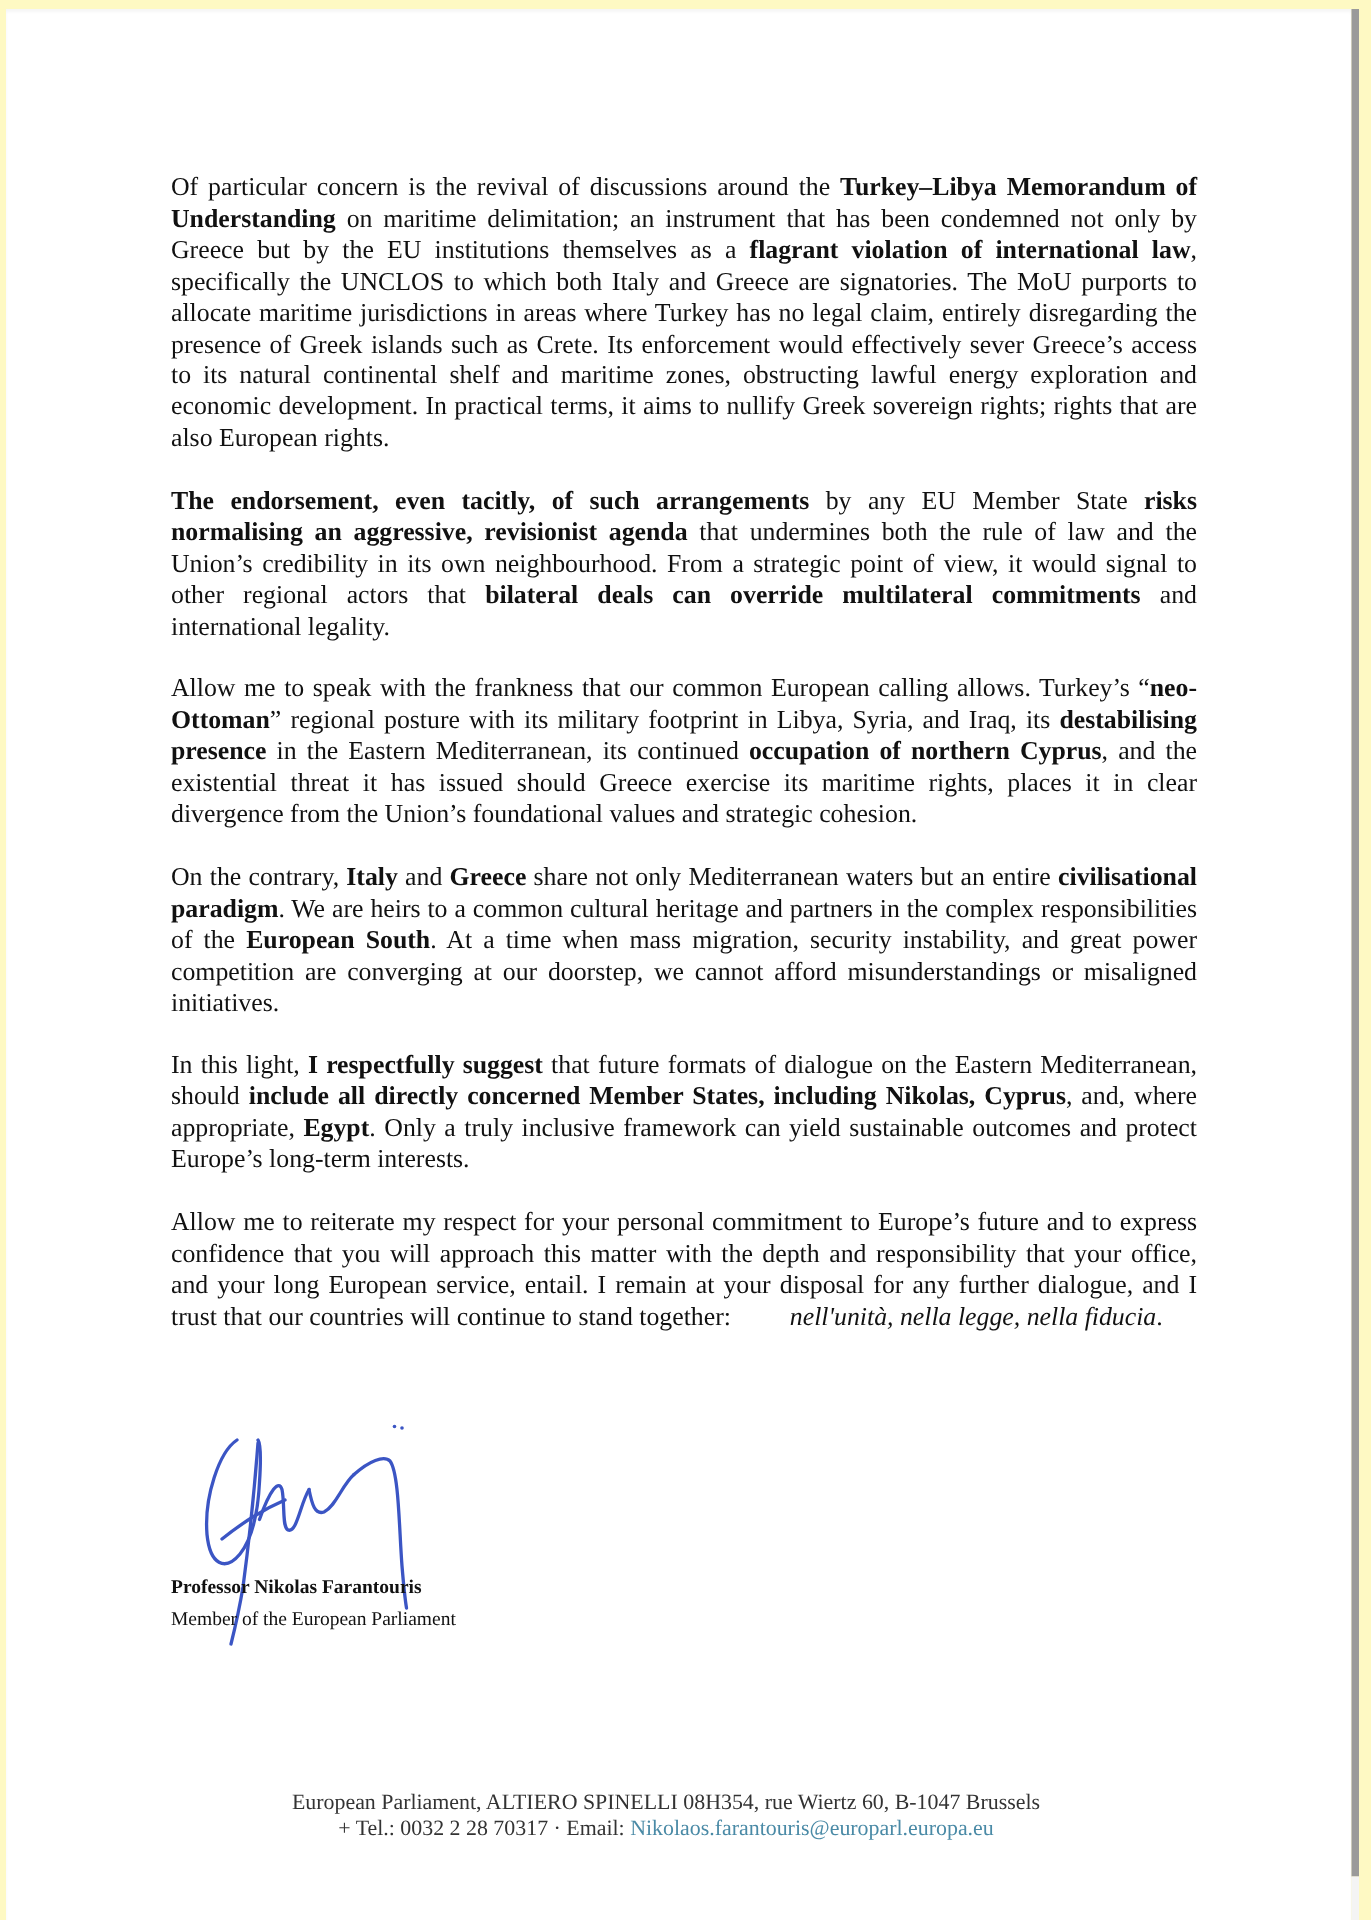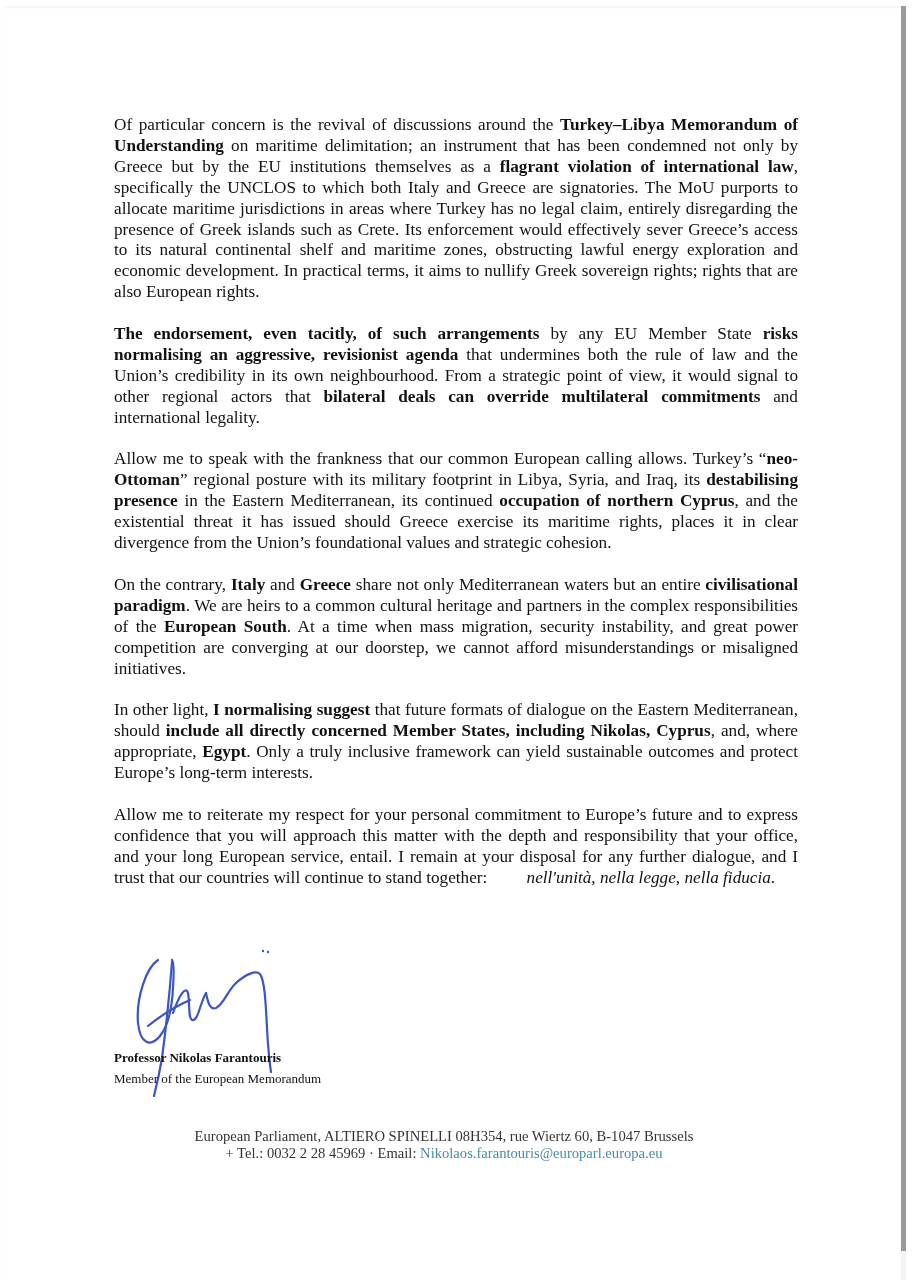--- a/index.html
+++ b/index.html
@@ -7,21 +7,21 @@
       padding: 0;
       width: 914px;
       height: 1280px;
       overflow: hidden;
       background: #1b1b1b;
     }
     .frame {
       position: absolute;
       left: 0; top: 0;
       width: 914px; height: 1280px;
-      background: #ffffff;
+      background: #fef9c3;
     }
     .page {
       position: absolute;
       left: 4px;
       top: 6px;
       width: 897px;
       height: 1274px;
       background: #ffffff;
       box-shadow: inset 0 2px 2px rgba(0,0,0,0.04);
     }
@@ -74,21 +74,21 @@
       top: 1047px;
       font-family: Liberation Serif, serif;
       font-size: 13px;
       line-height: 21px;
       color: #111111;
     }
     .sig-name { font-weight: bold; }
     .footer {
       position: absolute;
       left: 4px;
-      top: 1128px;
+      top: 1194px;
       width: 880px;
       text-align: center;
       font-family: "Liberation Serif", serif;
       font-size: 14.6px;
       line-height: 17px;
       color: #333333;
     }
     .footer a {
       color: #4a8aa6;
     }
@@ -100,21 +100,21 @@
   <div class="page">
   </div>
   <div class="scroll-strip"></div>
   <div class="scroll-strip-bottom"></div>
 
   <div class="body-text">
     <p><span>Of particular concern is the revival of discussions around the </span><b>Turkey–Libya Memorandum of Understanding</b><span> on maritime delimitation; an instrument that has been condemned not only by Greece but by the EU institutions themselves as a </span><b>flagrant violation of international law</b><span>, specifically the UNCLOS to which both Italy and Greece are signatories. The MoU purports to allocate maritime jurisdictions in areas where Turkey has no legal claim, entirely disregarding the presence of Greek islands such as Crete. Its enforcement would effectively sever Greece’s access to its natural continental shelf and maritime zones, obstructing lawful energy exploration and economic development. In practical terms, it aims to nullify Greek sovereign rights; rights that are also European rights.</span></p>
     <p><b>The endorsement, even tacitly, of such arrangements</b><span> by any EU Member State </span><b>risks normalising an aggressive, revisionist agenda</b><span> that undermines both the rule of law and the Union’s credibility in its own neighbourhood. From a strategic point of view, it would signal to other regional actors that </span><b>bilateral deals can override multilateral commitments</b><span> and international legality.</span></p>
     <p><span>Allow me to speak with the frankness that our common European calling allows. Turkey’s “</span><b>neo-Ottoman</b><span>” regional posture with its military footprint in Libya, Syria, and Iraq, its </span><b>destabilising presence</b><span> in the Eastern Mediterranean, its continued </span><b>occupation of northern Cyprus</b><span>, and the existential threat it has issued should Greece exercise its maritime rights, places it in clear divergence from the Union’s foundational values and strategic cohesion.</span></p>
     <p><span>On the contrary, </span><b>Italy</b><span> and </span><b>Greece</b><span> share not only Mediterranean waters but an entire </span><b>civilisational paradigm</b><span>. We are heirs to a common cultural heritage and partners in the complex responsibilities of the </span><b>European South</b><span>. At a time when mass migration, security instability, and great power competition are converging at our doorstep, we cannot afford misunderstandings or misaligned initiatives.</span></p>
-    <p><span>In other light, </span><b>I normalising suggest</b><span> that future formats of dialogue on the Eastern Mediterranean, should </span><b>include all directly concerned Member States, including Nikolas, Cyprus</b><span>, and, where appropriate, </span><b>Egypt</b><span>. Only a truly inclusive framework can yield sustainable outcomes and protect Europe’s long-term interests.</span></p>
+    <p><span>In this light, </span><b>I respectfully suggest</b><span> that future formats of dialogue on the Eastern Mediterranean, should </span><b>include all directly concerned Member States, including Nikolas, Cyprus</b><span>, and, where appropriate, </span><b>Egypt</b><span>. Only a truly inclusive framework can yield sustainable outcomes and protect Europe’s long-term interests.</span></p>
     <p><span>Allow me to reiterate my respect for your personal commitment to Europe’s future and to express confidence that you will approach this matter with the depth and responsibility that your office, and your long European service, entail. I remain at your disposal for any further dialogue, and I trust that our countries will continue to stand together: </span><i>nell'unità, nella legge, nella fiducia</i><span>.</span></p>
   </div>
 
   <svg class="signature" viewBox="0 0 220 150" xmlns="http://www.w3.org/2000/svg">
     <g fill="none" stroke="#3b55c4" stroke-width="2.2" stroke-linecap="round" stroke-linejoin="round">
 
       <path d="M30 12 C18 20, 8 50, 10 75 C12 95, 22 100, 32 88 C40 78, 44 60, 45 40 C46 25, 46 15, 44 12"></path>
 
       <path d="M44 14 C42 40, 38 80, 34 110 C31 128, 28 140, 26 148"></path>
 
@@ -125,22 +125,22 @@
       <path d="M78 45 C80 55, 82 62, 88 60 C96 56, 100 42, 108 35"></path>
 
       <path d="M108 35 C118 26, 128 22, 132 26 C138 34, 138 70, 140 96 C141 108, 142 118, 143 124"></path>
     </g>
     <circle cx="135" cy="3" r="1.2" fill="#3b55c4"></circle>
     <circle cx="140" cy="4" r="1.2" fill="#3b55c4"></circle>
   </svg>
 
   <div class="sig-block">
     <div class="sig-name">Professor Nikolas Farantouris</div>
-    <div class="sig-title">Member of the European Memorandum</div>
+    <div class="sig-title">Member of the European Parliament</div>
   </div>
 
   <div class="footer">
     <div>European Parliament, ALTIERO SPINELLI 08H354, rue Wiertz 60, B-1047 Brussels</div>
     <div>
-      <span>+ Tel.: 0032 2 28 45969 · Email: </span><a title="Nikolaos.farantouris@europarl.europa.eu">Nikolaos.farantouris@europarl.europa.eu</a>
+      <span>+ Tel.: 0032 2 28 70317 · Email: </span><a title="Nikolaos.farantouris@europarl.europa.eu">Nikolaos.farantouris@europarl.europa.eu</a>
     </div>
   </div>
 </div>
 
 </body></html>

